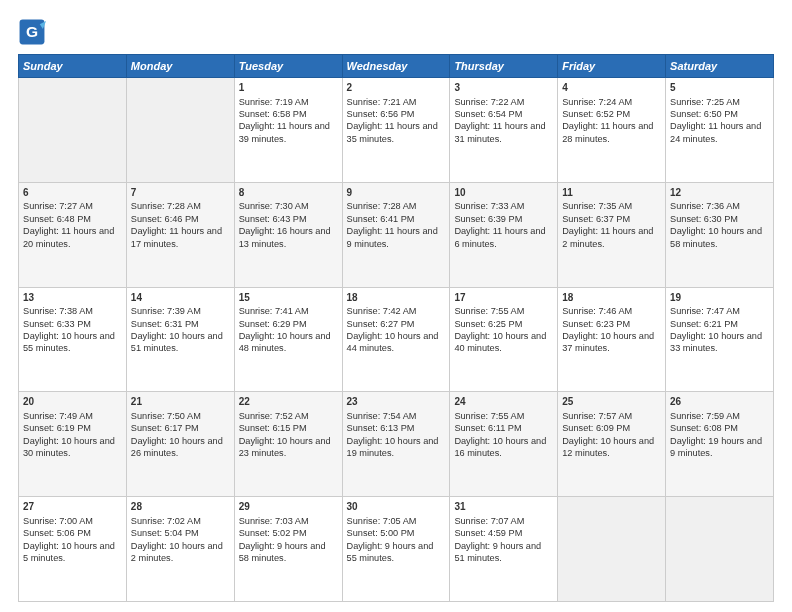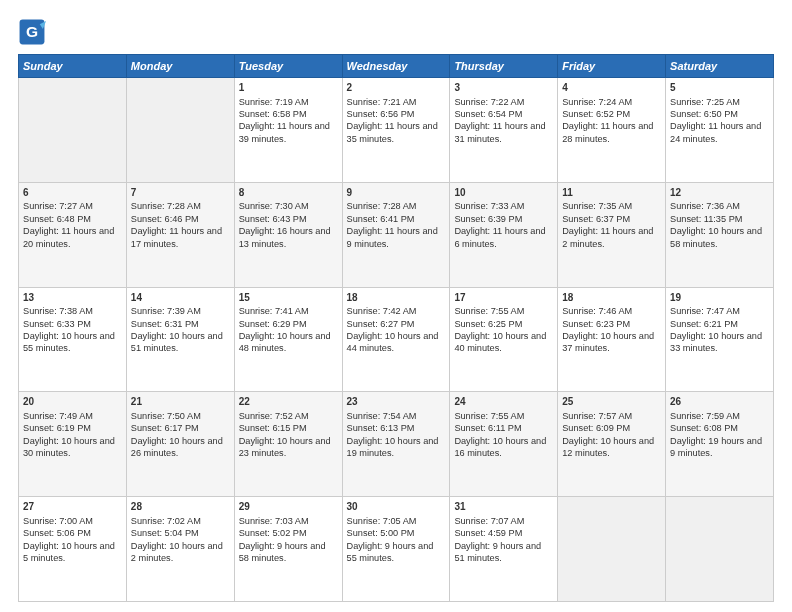--- a/index.html
+++ b/index.html
@@ -193,21 +193,21 @@
           </td>
           <td>
             <span class="day-num">11</span>
             <div>Sunrise: 7:35 AM</div>
             <div>Sunset: 6:37 PM</div>
             <div>Daylight: 11 hours and 2 minutes.</div>
           </td>
           <td>
             <span class="day-num">12</span>
             <div>Sunrise: 7:36 AM</div>
-            <div>Sunset: 11:35 PM</div>
+            <div>Sunset: 6:30 PM</div>
             <div>Daylight: 10 hours and 58 minutes.</div>
           </td>
         </tr>
         <tr>
           <td>
             <span class="day-num">13</span>
             <div>Sunrise: 7:38 AM</div>
             <div>Sunset: 6:33 PM</div>
             <div>Daylight: 10 hours and 55 minutes.</div>
           </td>

